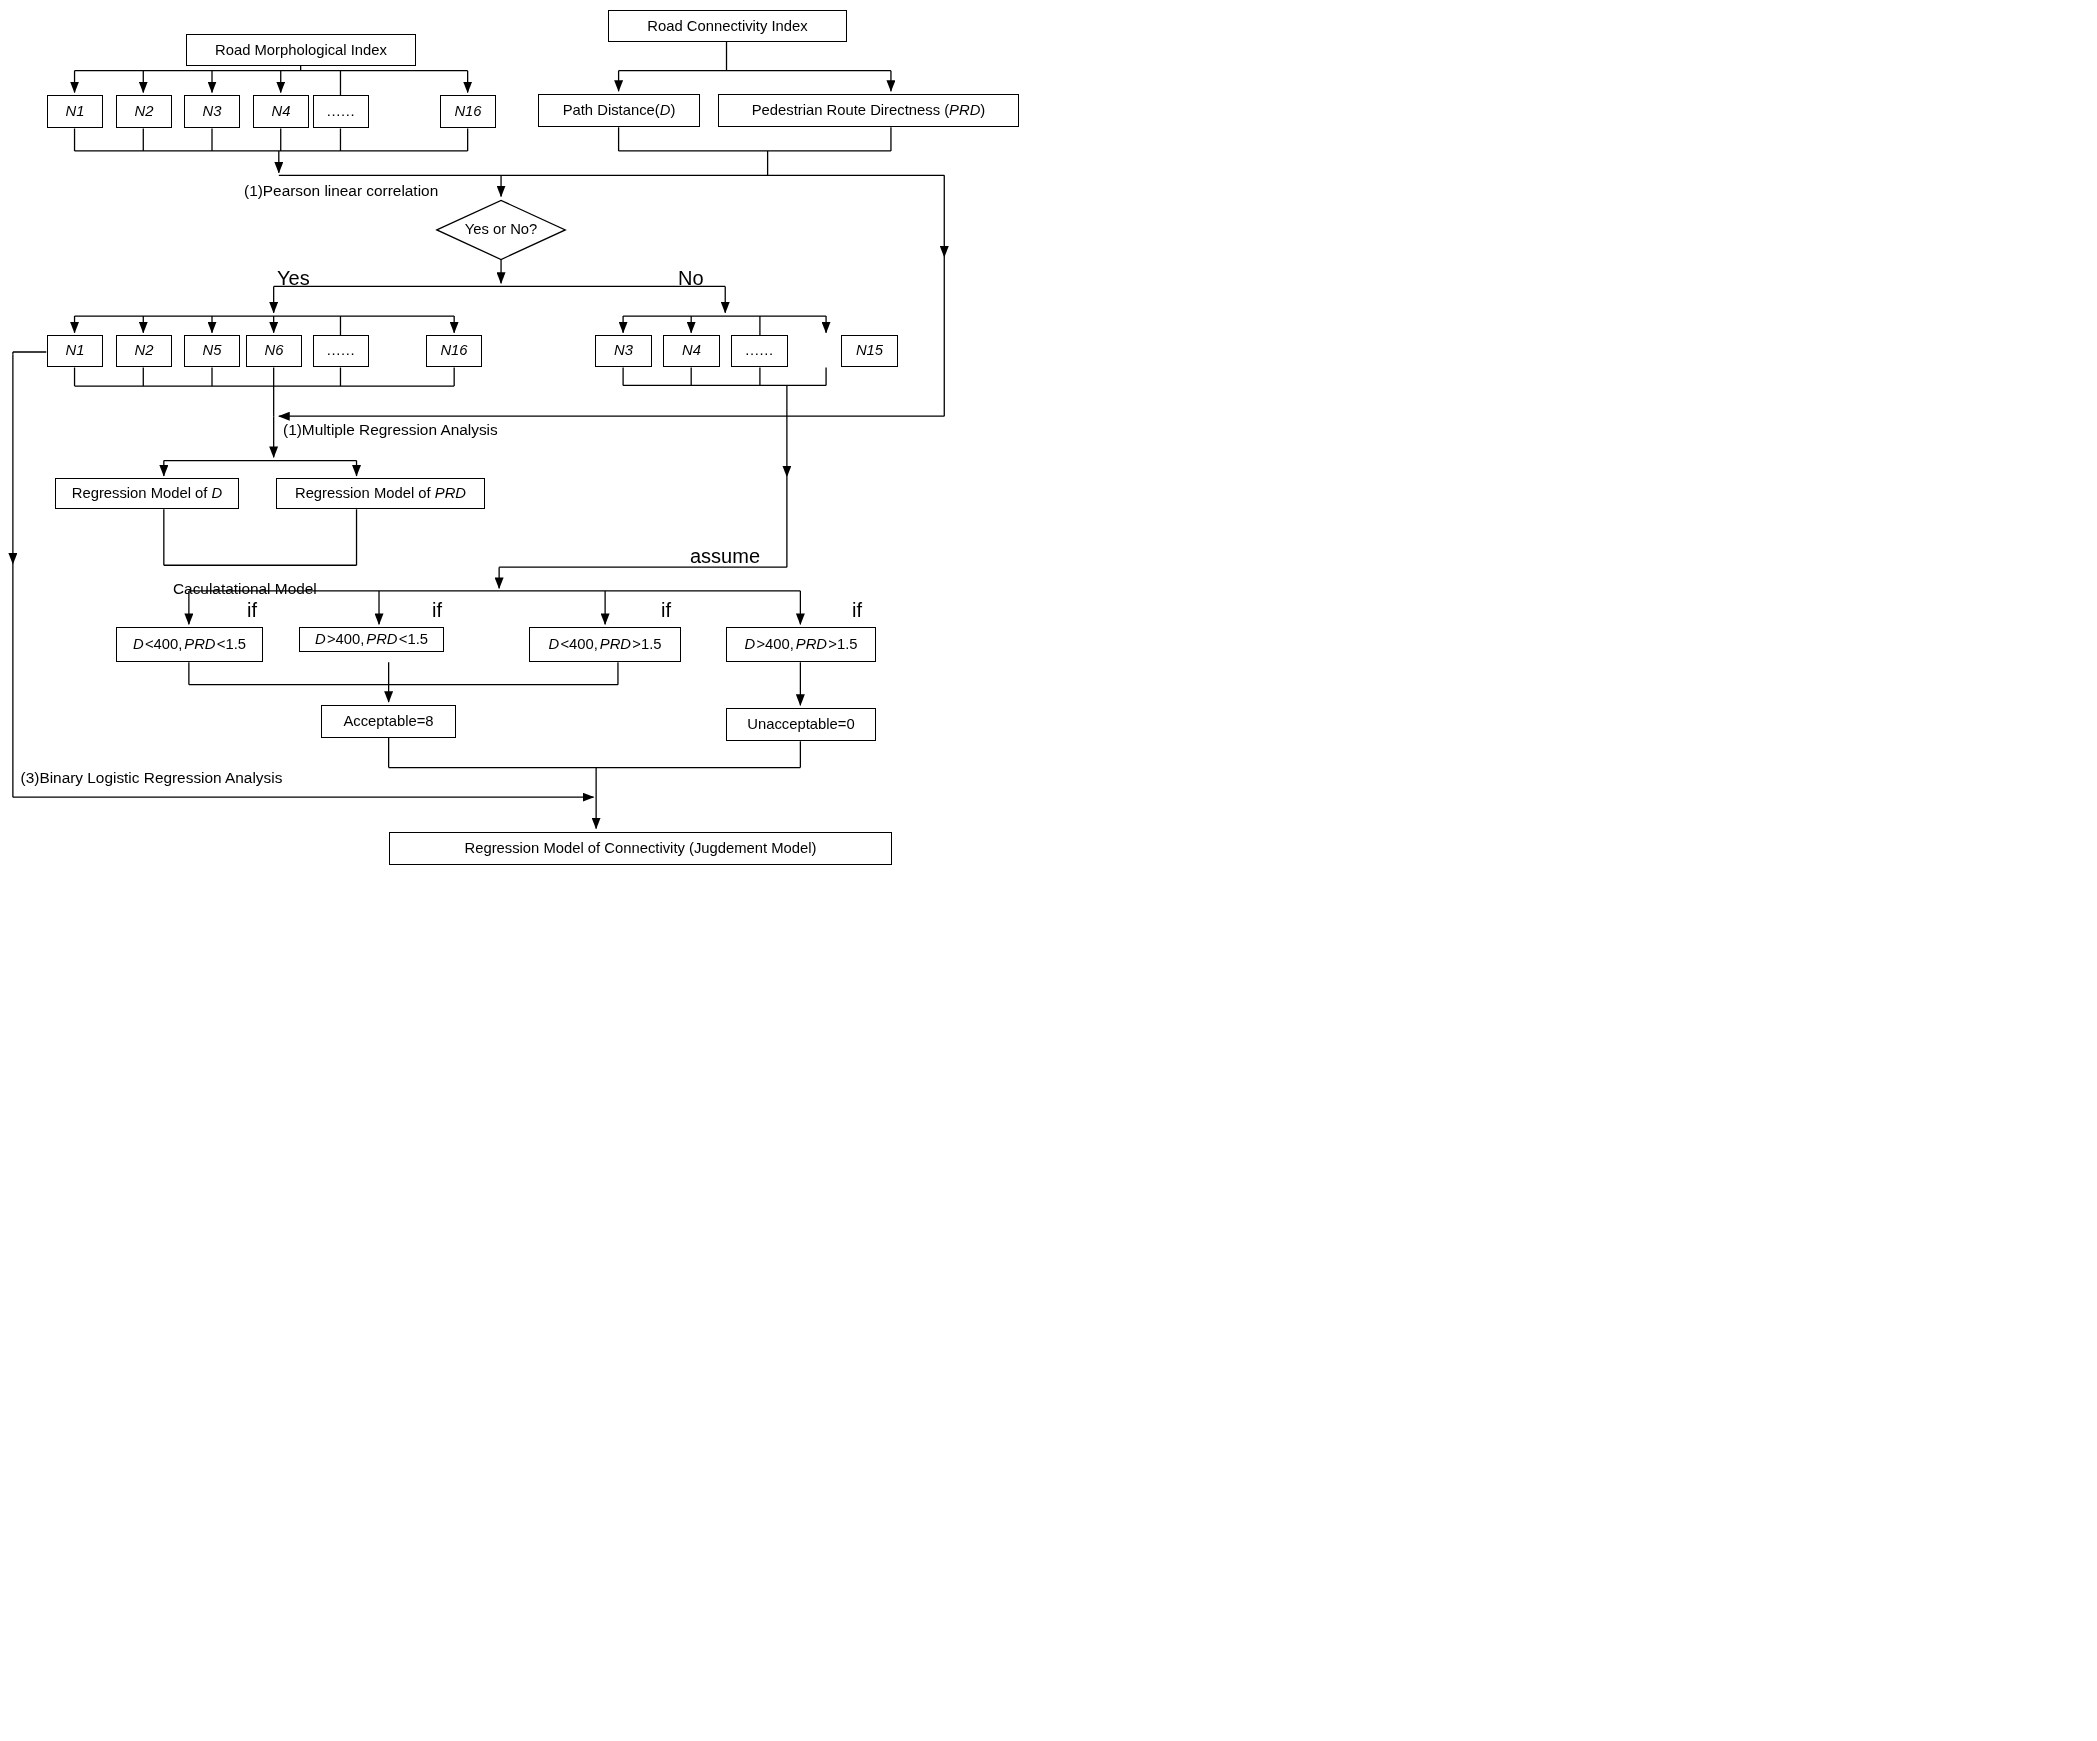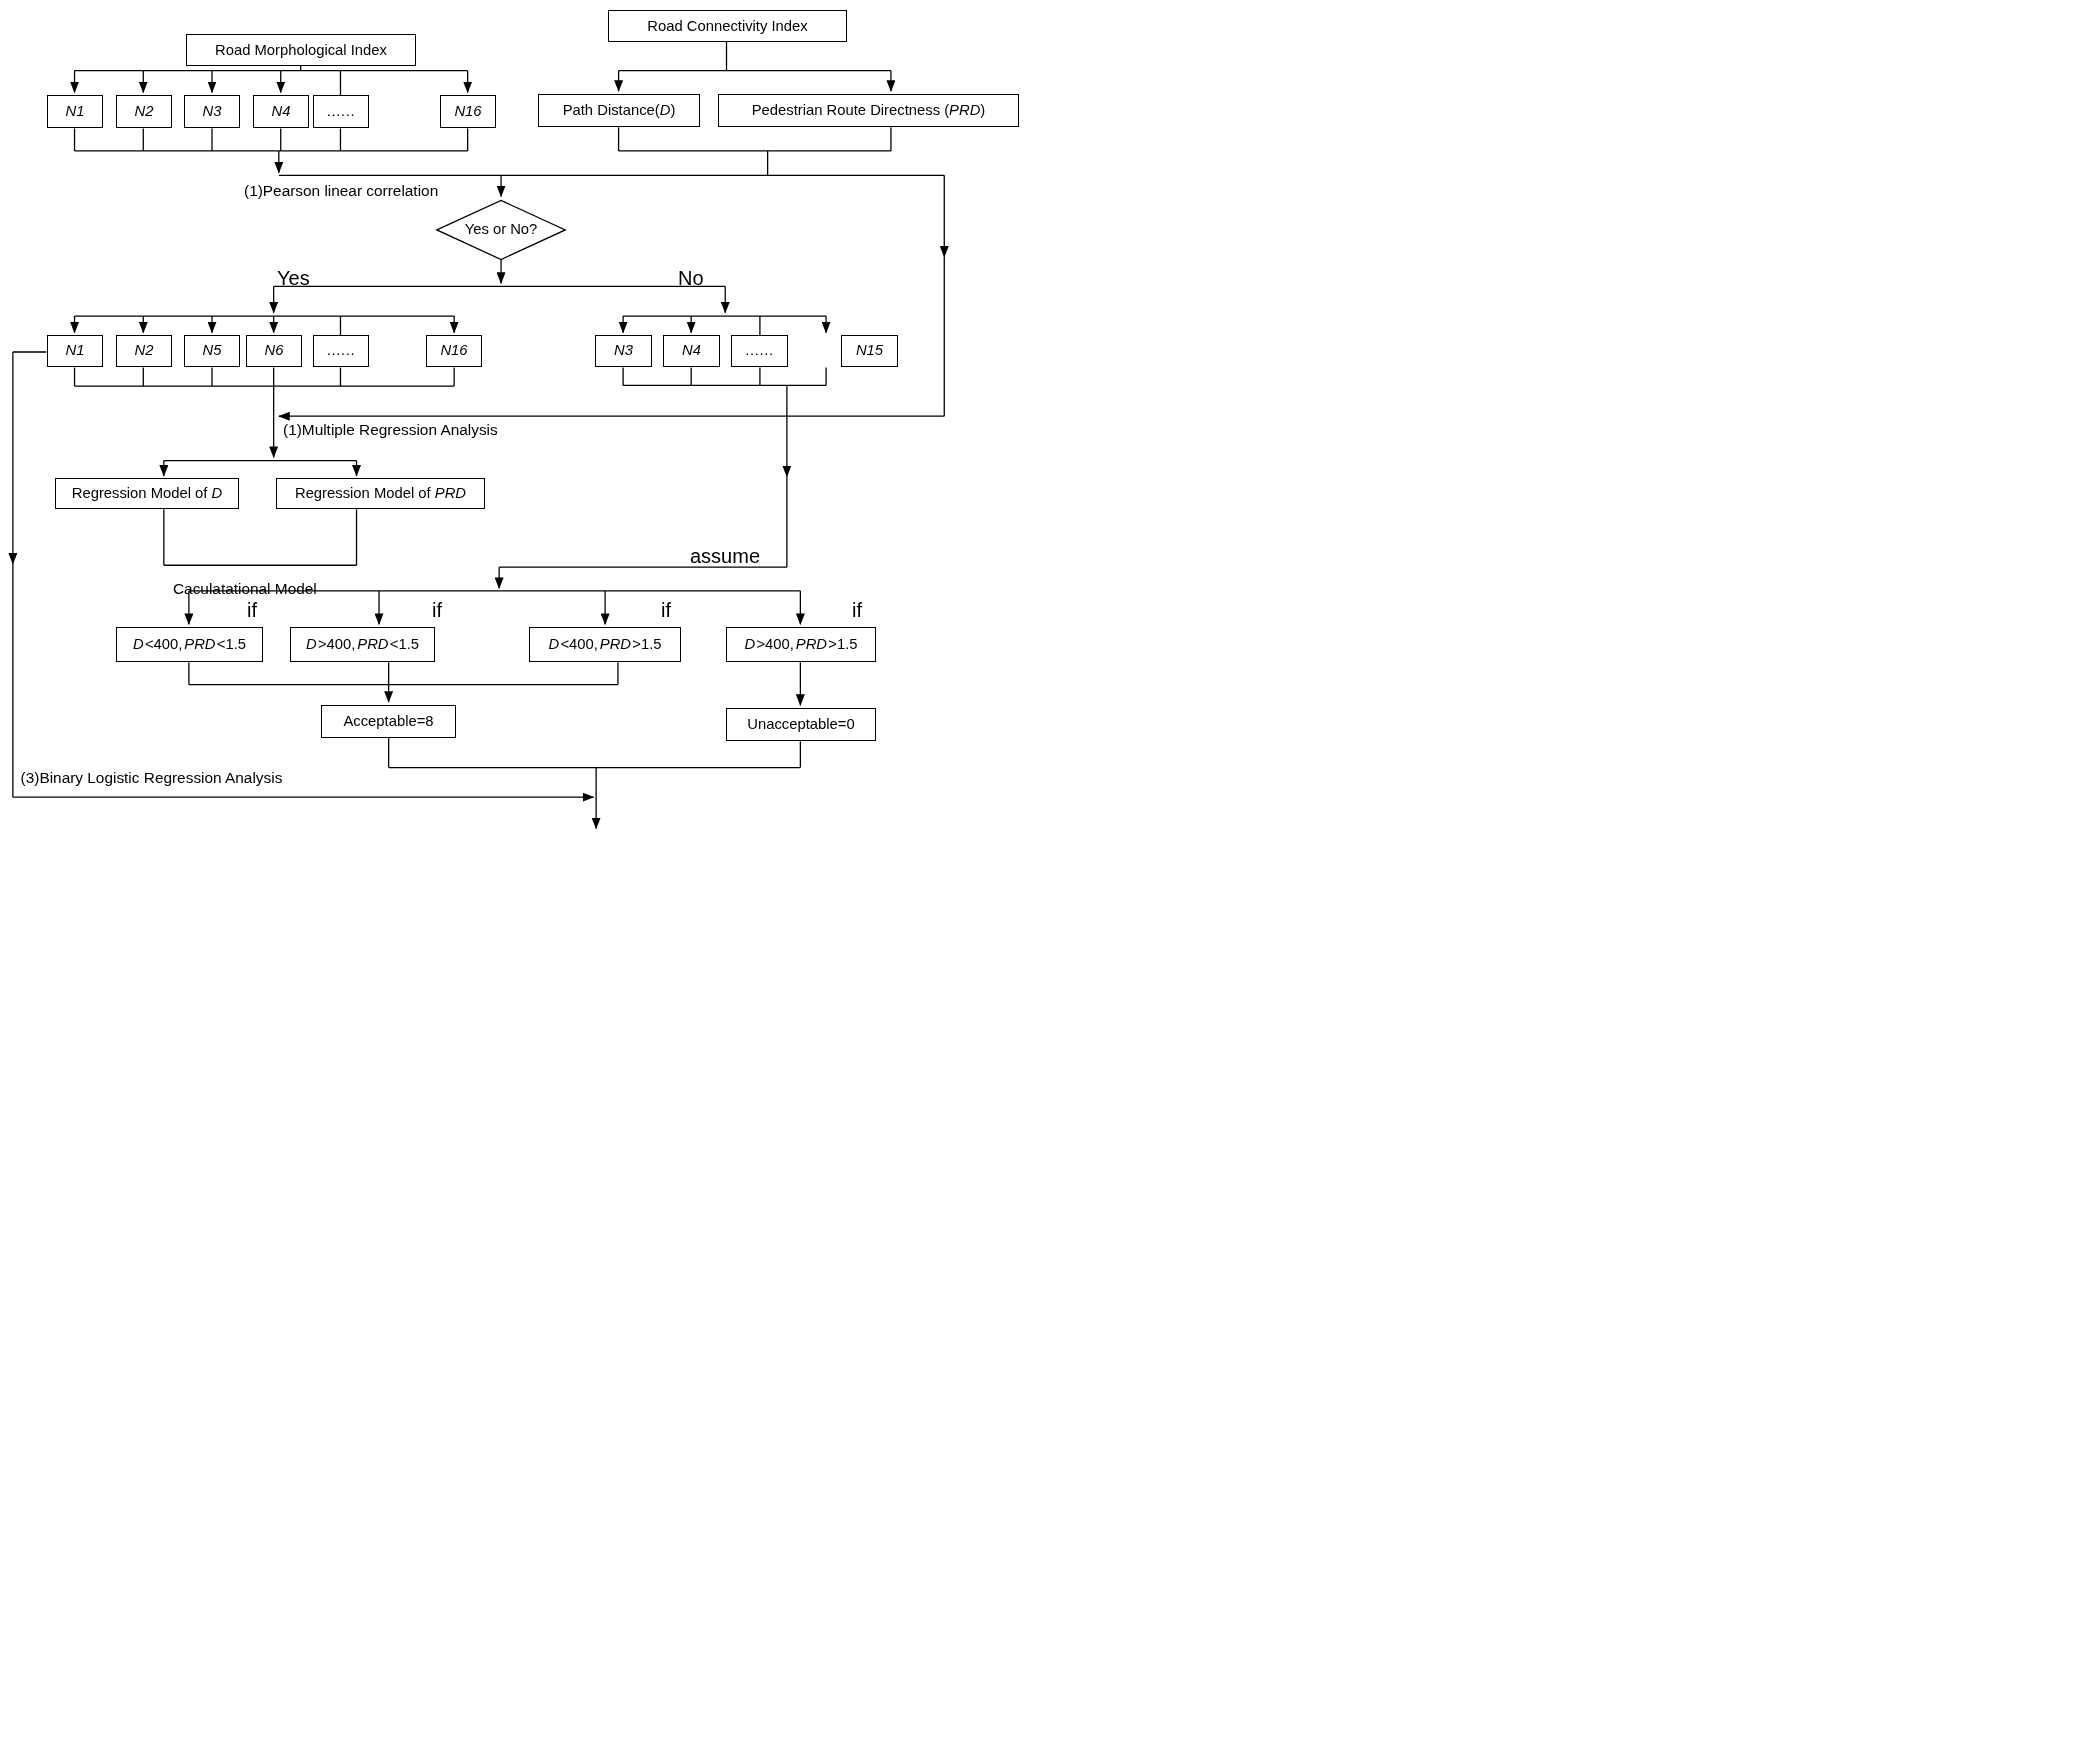--- a/index.html
+++ b/index.html
@@ -175,33 +175,36 @@
 
   <div class="lbl small" style="left:690px;top:545px;">assume</div>
   <div class="lbl small" style="left:247px;top:599px;">if</div>
   <div class="lbl small" style="left:432px;top:599px;">if</div>
   <div class="lbl small" style="left:661px;top:599px;">if</div>
   <div class="lbl small" style="left:852px;top:599px;">if</div>
 
   <div class="box cond" style="left:116px;top:627px;width:147px;height:35px;">
     <span><i>D</i><span class="c">&lt;400,</span><i>PRD</i><span class="c">&lt;1.5</span></span>
   </div>
-  <div class="box cond" style="left:290px;top:627px;width:145px;height:35px;align-items:center;">
+  <div class="box cond" style="left:299px;top:627px;width:145px;height:25px;align-items:center;">
     <span><i>D</i><span class="c">&gt;400,</span><i>PRD</i><span class="c">&lt;1.5</span></span>
   </div>
   <div class="box cond" style="left:529px;top:627px;width:152px;height:35px;">
     <span><i>D</i><span class="c">&lt;400,</span><i>PRD</i><span class="c">&gt;1.5</span></span>
   </div>
   <div class="box cond" style="left:726px;top:627px;width:150px;height:35px;">
     <span><i>D</i><span class="c">&gt;400,</span><i>PRD</i><span class="c">&gt;1.5</span></span>
   </div>
 
   <div class="box" style="left:321px;top:705px;width:135px;height:33px;">
     <span>Acceptable=8</span>
   </div>
   <div class="box" style="left:726px;top:708px;width:150px;height:33px;">
     <span>Unacceptable=0</span>
   </div>
 
   <div class="lbl" style="left:20.6px;top:769px;">(3)Binary Logistic Regression Analysis</div>
+  <div class="box" style="left:389px;top:832px;width:503px;height:33px;">
+    <span>Regression Model of Connectivity (Jugdement Model)</span>
+  </div>
 
 </div>
 
 
 </body></html>

